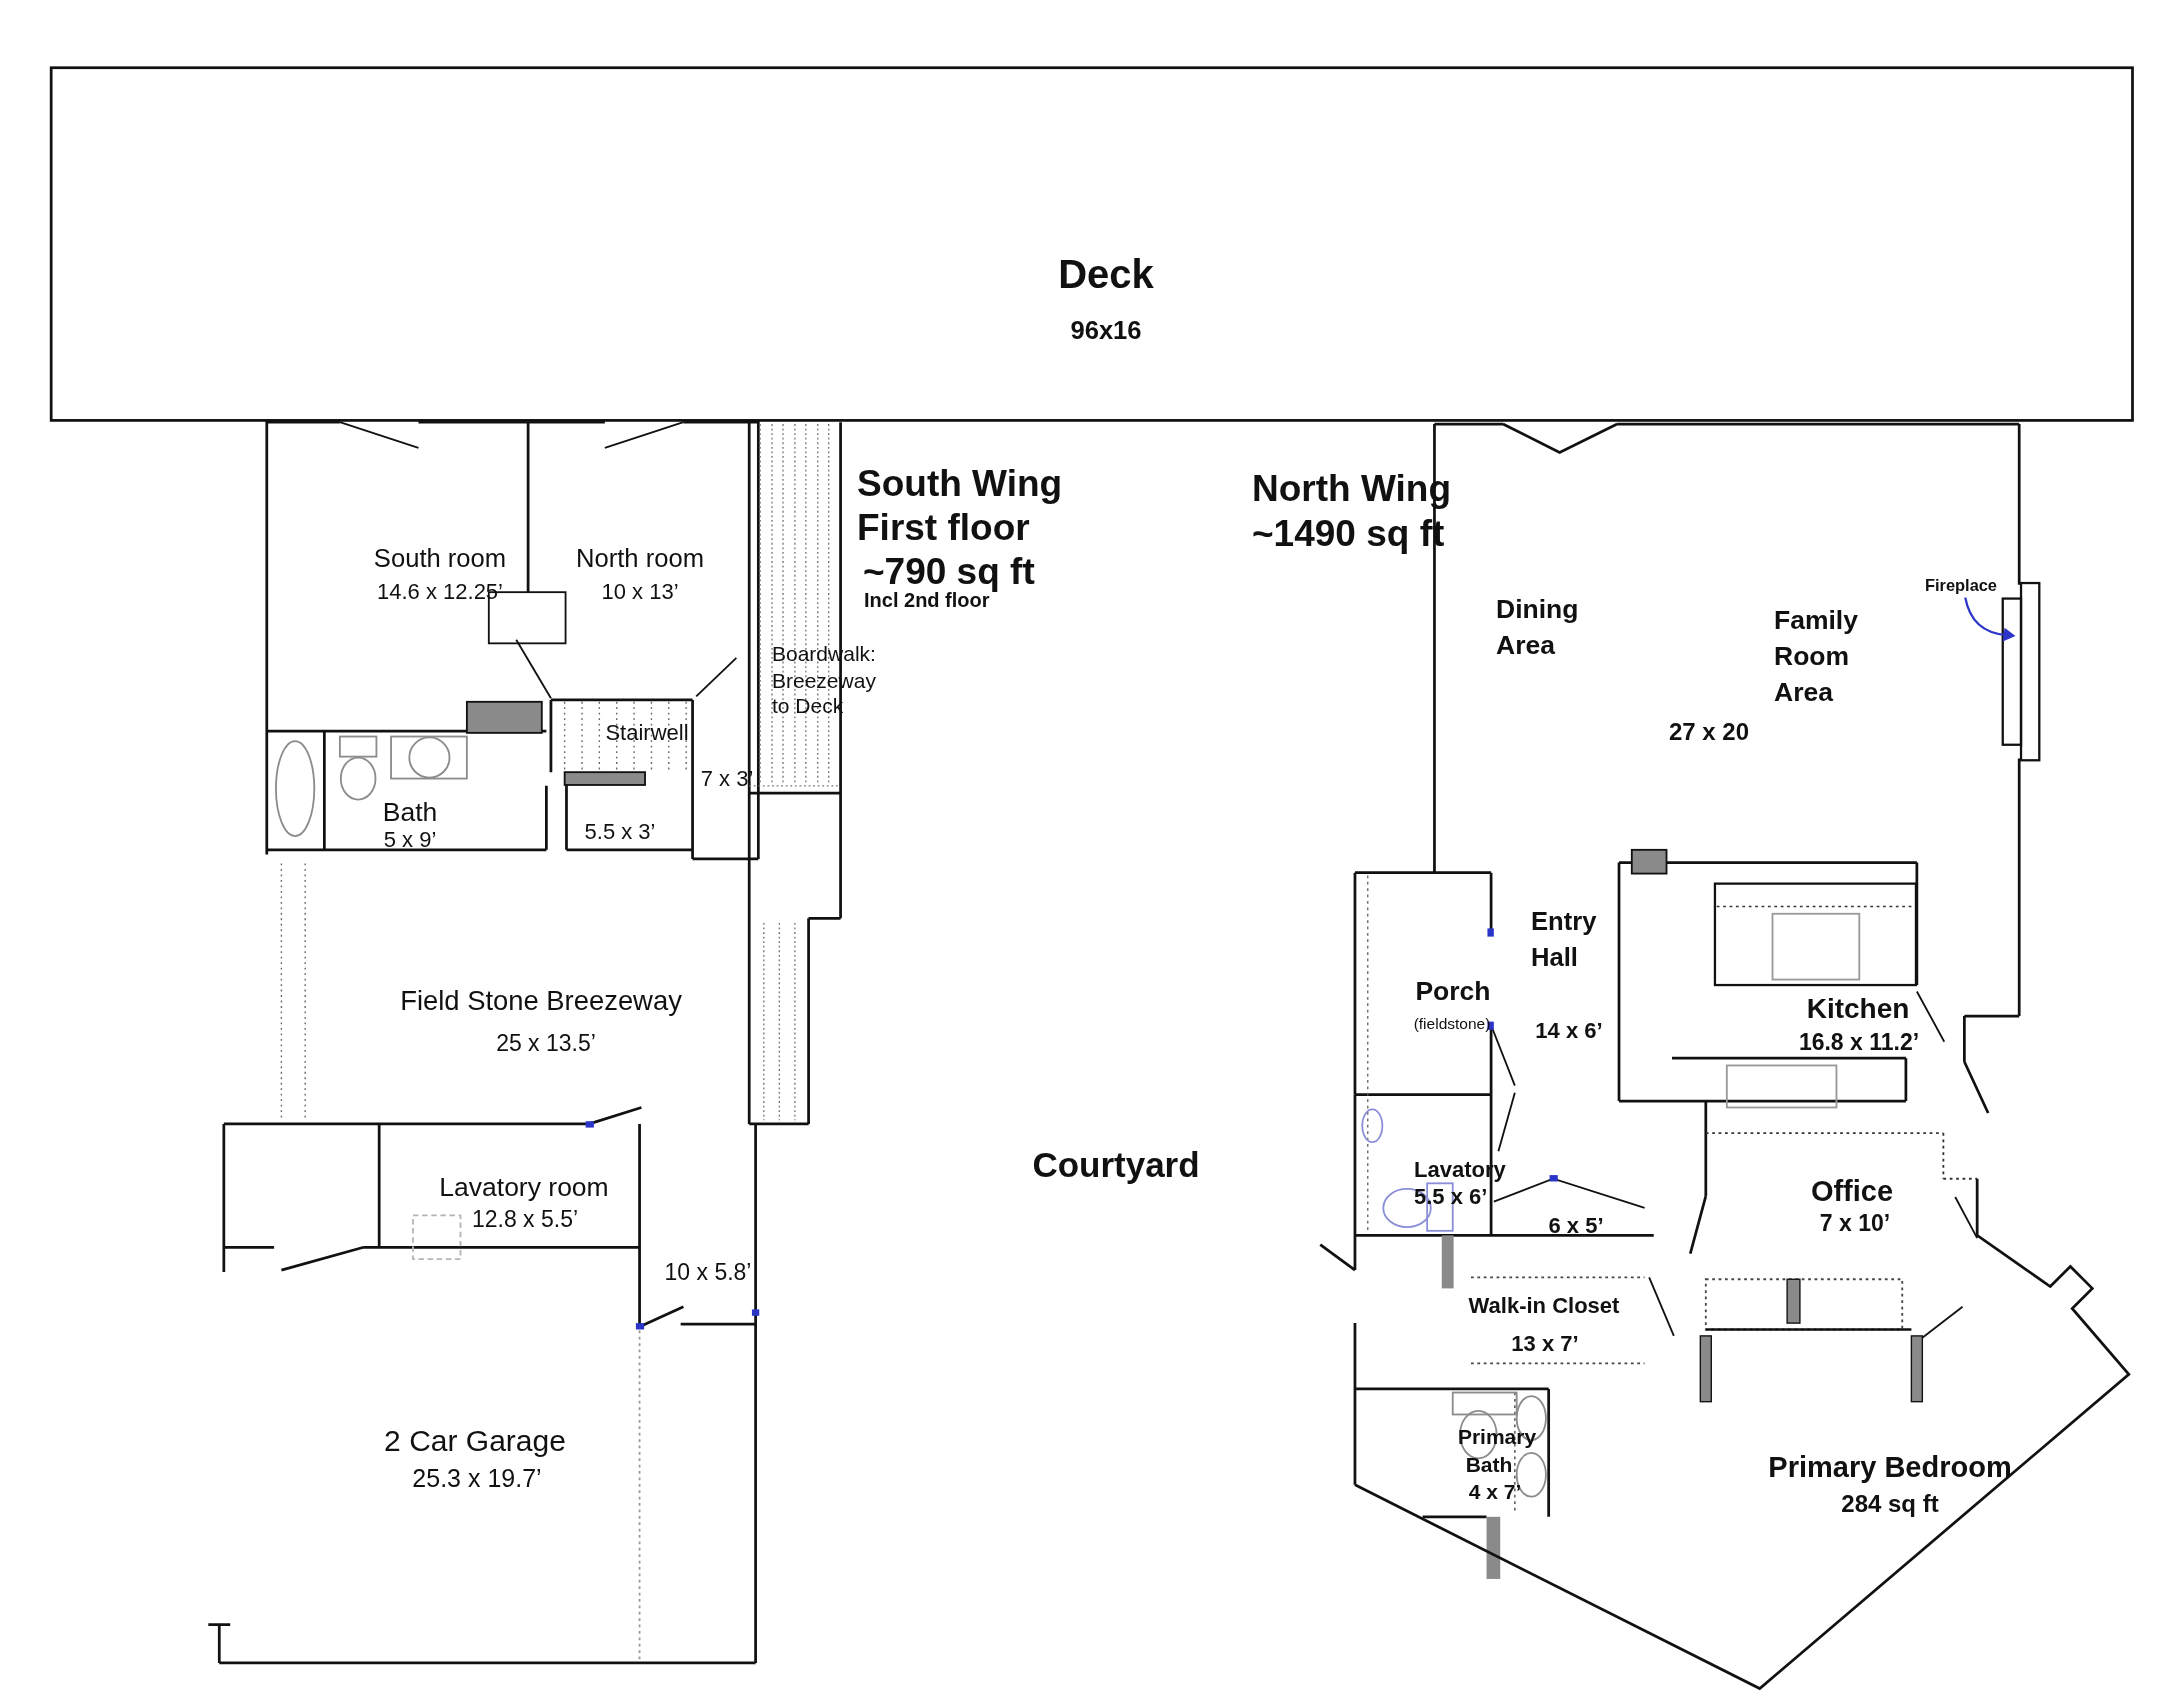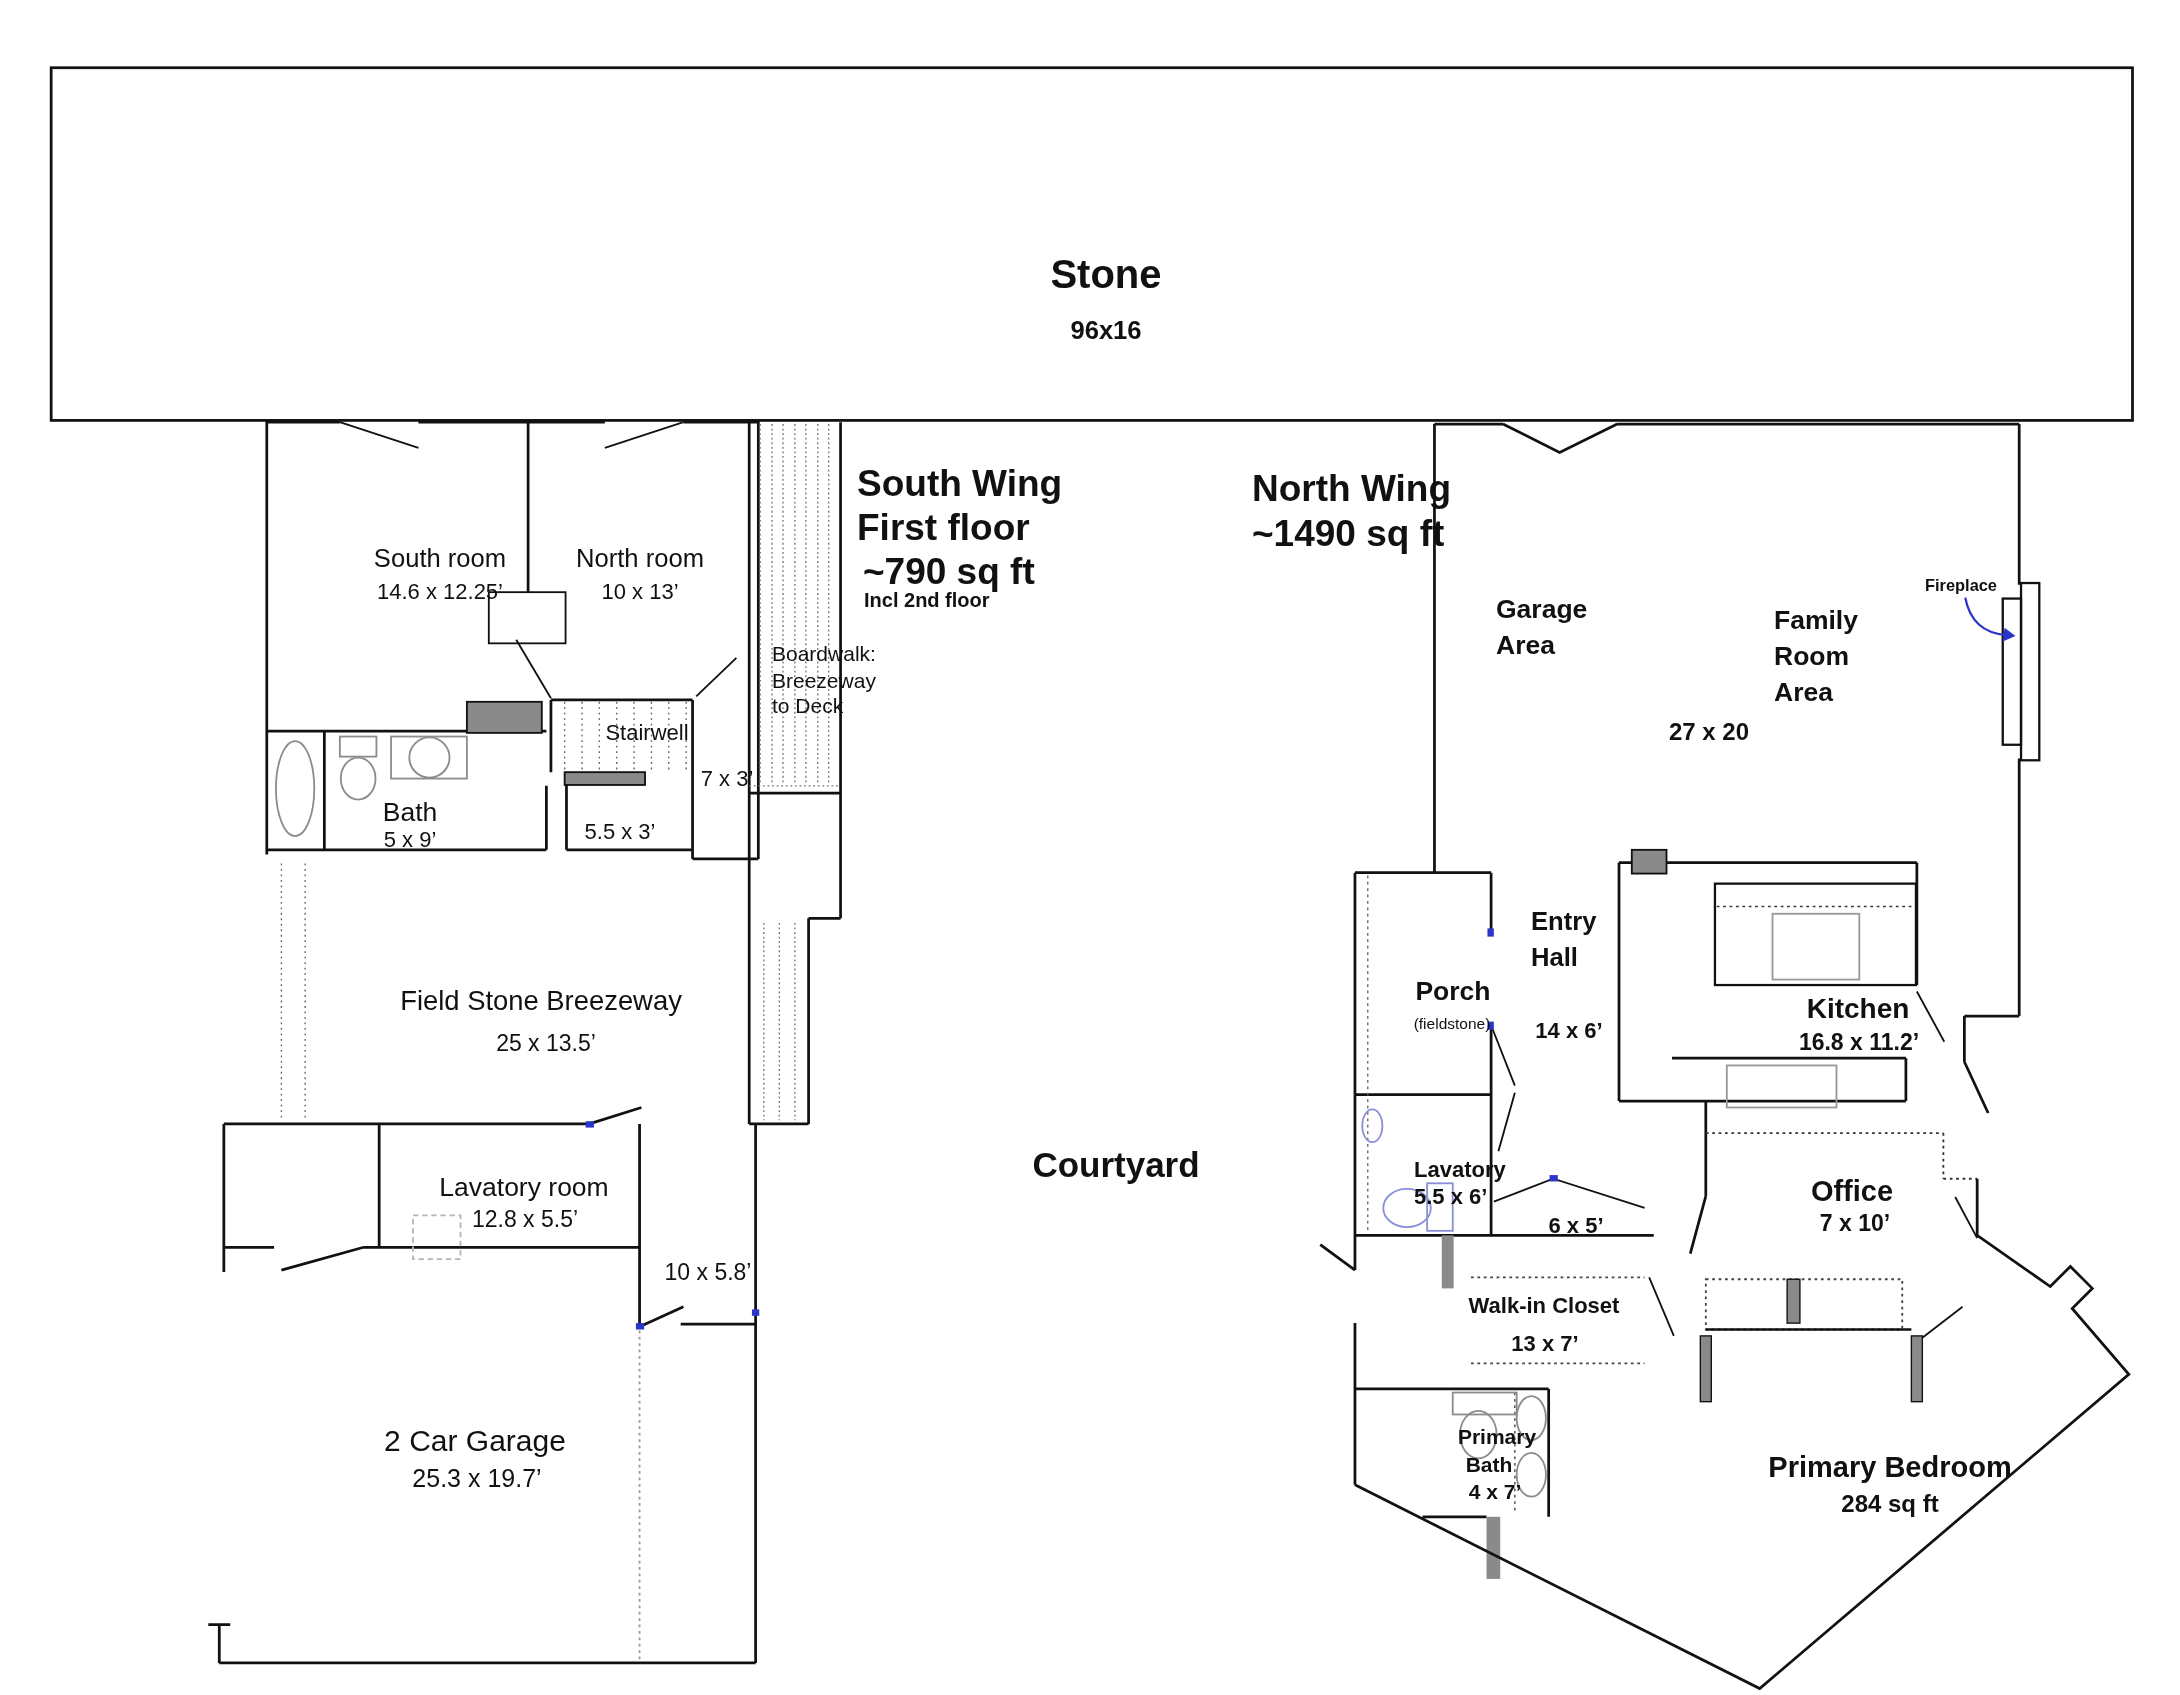--- a/index.html
+++ b/index.html
@@ -162,21 +162,21 @@
     <g fill="#2b35c8" stroke="none">
       <rect x="1628" y="1016" width="7" height="9"></rect>
       <rect x="1628" y="1118" width="7" height="9"></rect>
       <rect x="1696" y="1286" width="9" height="7"></rect>
       <rect x="696" y="1448" width="9" height="7"></rect>
       <rect x="641" y="1227" width="9" height="7"></rect>
       <rect x="823" y="1433" width="8" height="7"></rect>
     </g>
   </svg>
 
-  <div class="lbl b" style="left:1106px;top:274px;font-size:40px;">Stone</div>
+  <div class="lbl b" style="left:1106px;top:274px;font-size:40px;">Deck</div>
   <div class="lbl b" style="left:1106px;top:331px;font-size:25.6px;">96x16</div>
 
   <div class="lbl la b" style="left:857px;top:483px;font-size:37px;">South Wing</div>
   <div class="lbl la b" style="left:857px;top:527px;font-size:37px;">First floor</div>
   <div class="lbl la b" style="left:863px;top:571px;font-size:37px;">~790 sq ft</div>
   <div class="lbl la b" style="left:864px;top:600px;font-size:20px;">Incl 2nd floor</div>
 
   <div class="lbl la b" style="left:1252px;top:488px;font-size:37px;">North Wing</div>
   <div class="lbl la b" style="left:1252px;top:533px;font-size:37px;">~1490 sq ft</div>
 
@@ -198,21 +198,21 @@
   <div class="lbl r" style="left:541px;top:1001px;font-size:27.4px;">Field Stone Breezeway</div>
   <div class="lbl r" style="left:546px;top:1043px;font-size:23px;">25 x 13.5’</div>
   <div class="lbl r" style="left:524px;top:1187px;font-size:26.5px;">Lavatory room</div>
   <div class="lbl r" style="left:525px;top:1219px;font-size:23px;">12.8 x 5.5’</div>
   <div class="lbl r" style="left:708px;top:1272px;font-size:23px;">10 x 5.8’</div>
   <div class="lbl r" style="left:475px;top:1441px;font-size:30px;">2 Car Garage</div>
   <div class="lbl r" style="left:477px;top:1478px;font-size:25px;">25.3 x 19.7’</div>
 
   <div class="lbl b" style="left:1116px;top:1164px;font-size:35px;">Courtyard</div>
 
-  <div class="lbl la b" style="left:1496px;top:609px;font-size:26.5px;">Garage</div>
+  <div class="lbl la b" style="left:1496px;top:609px;font-size:26.5px;">Dining</div>
   <div class="lbl la b" style="left:1496px;top:645px;font-size:26.5px;">Area</div>
   <div class="lbl la b" style="left:1774px;top:620px;font-size:26.5px;">Family</div>
   <div class="lbl la b" style="left:1774px;top:656px;font-size:26.5px;">Room</div>
   <div class="lbl la b" style="left:1774px;top:692px;font-size:26.5px;">Area</div>
   <div class="lbl b" style="left:1709px;top:732px;font-size:24px;">27 x 20</div>
   <div class="lbl b" style="left:1961px;top:585px;font-size:16.4px;">Fireplace</div>
 
   <div class="lbl b" style="left:1453px;top:991px;font-size:26.5px;">Porch</div>
   <div class="lbl r" style="left:1452px;top:1024px;font-size:15.5px;">(fieldstone)</div>
   <div class="lbl la b" style="left:1531px;top:922px;font-size:25.6px;">Entry</div>

